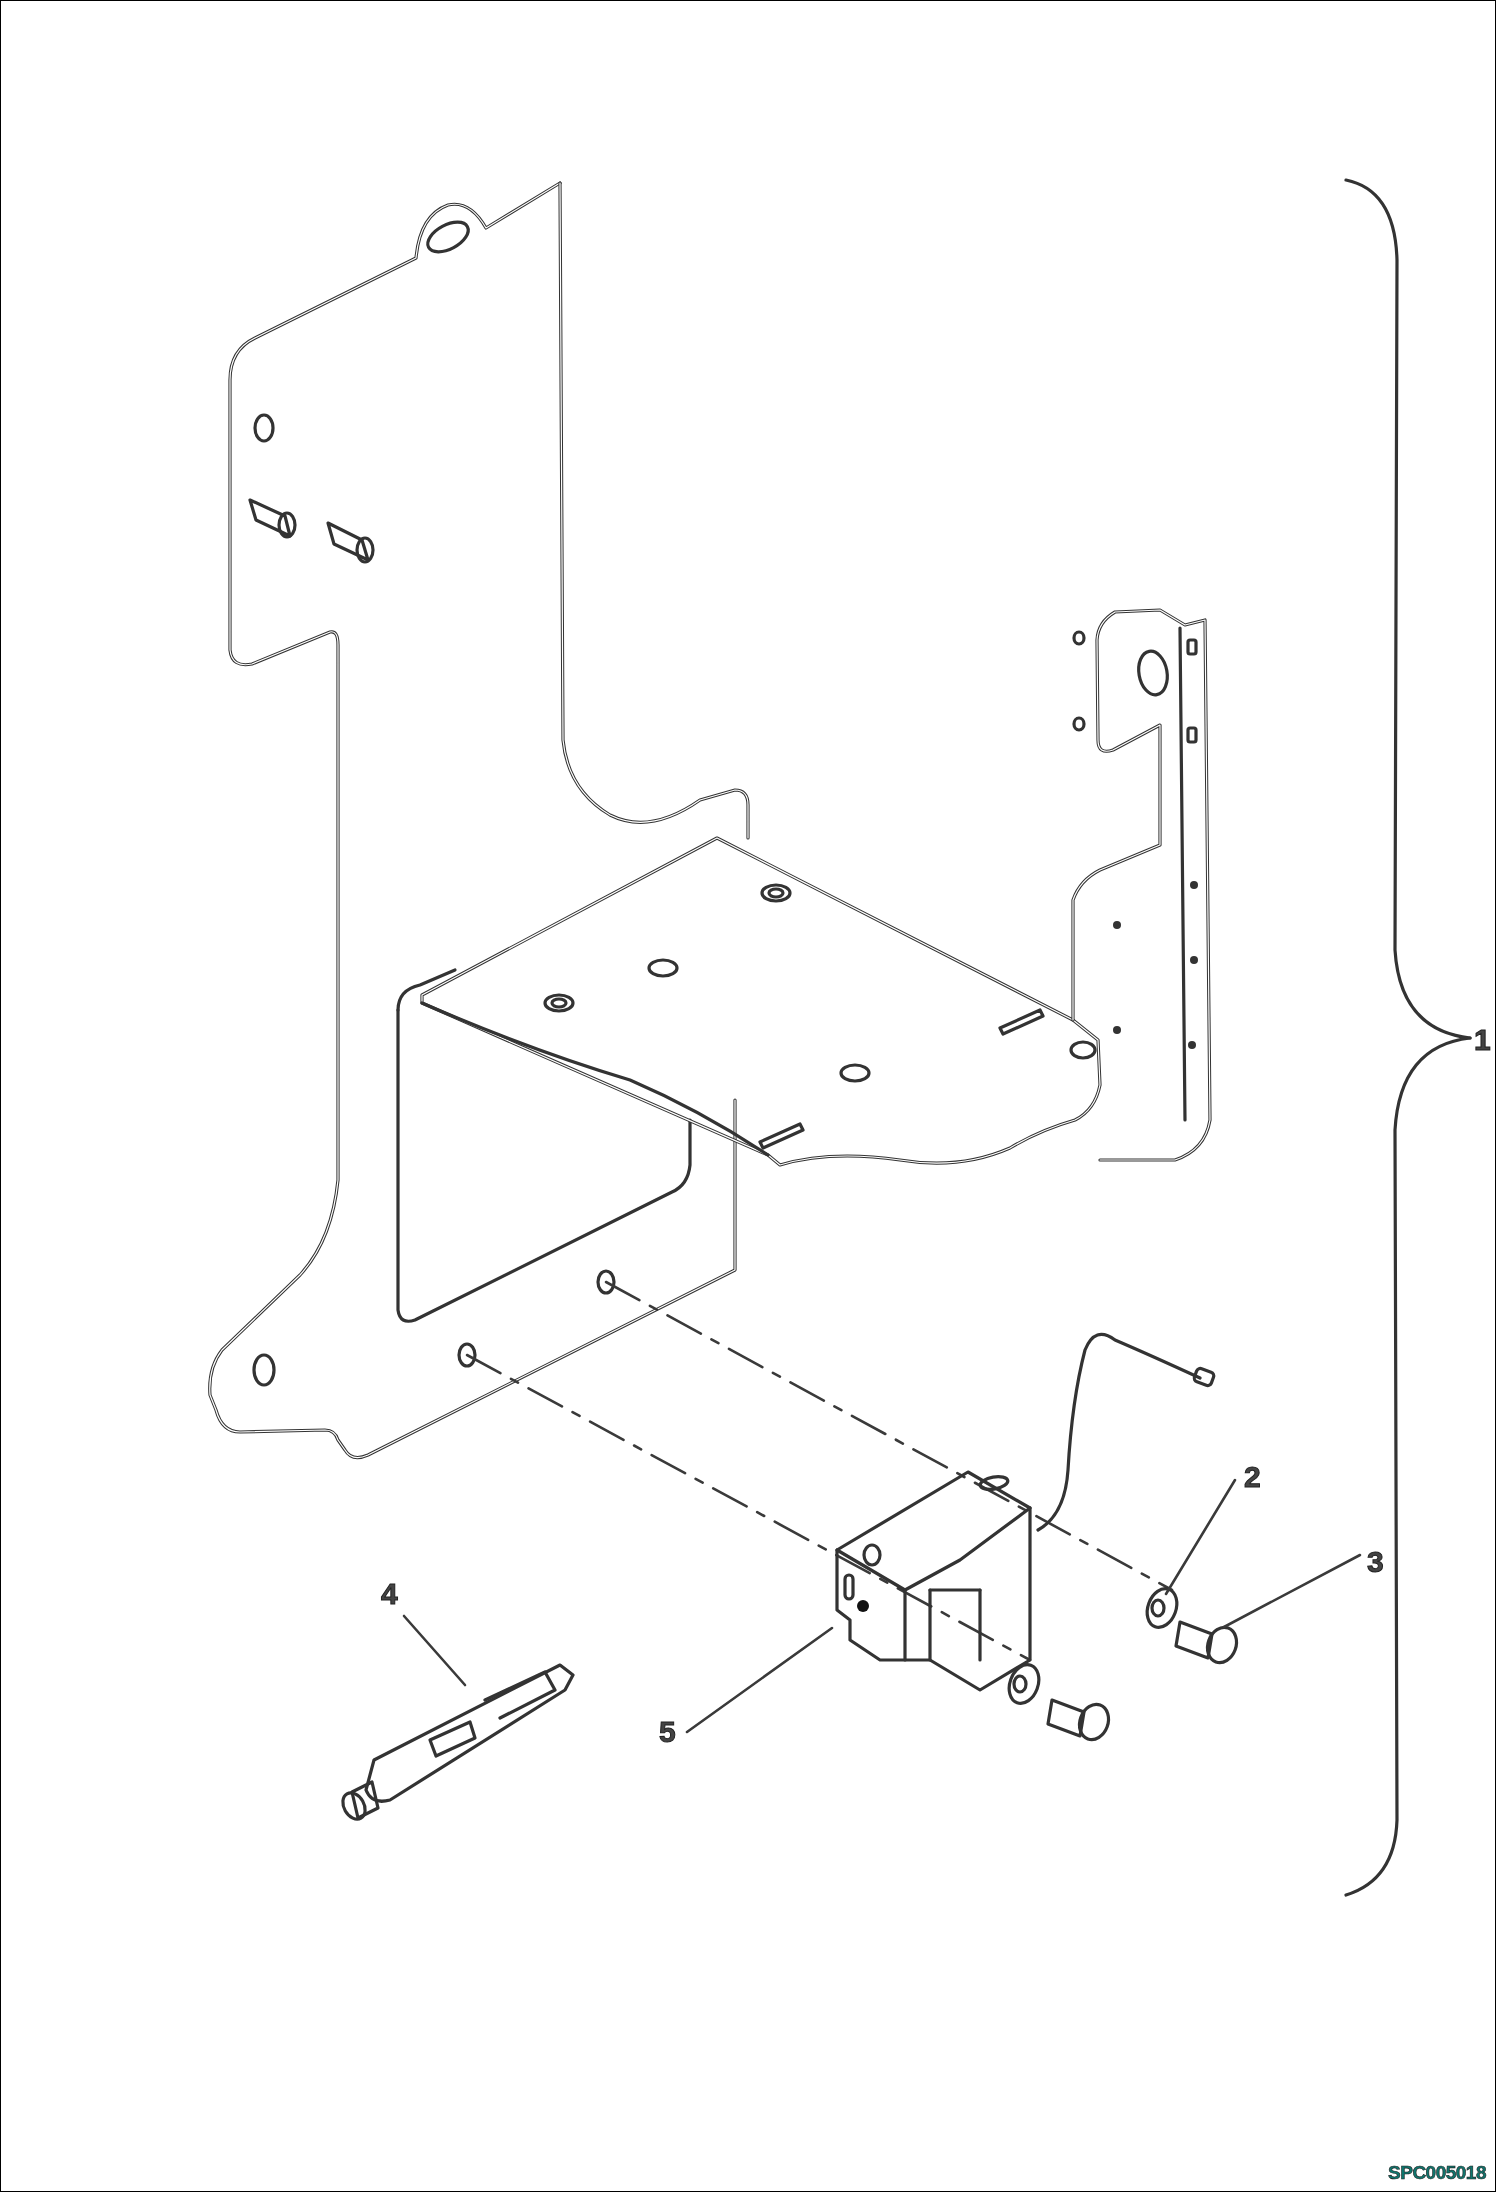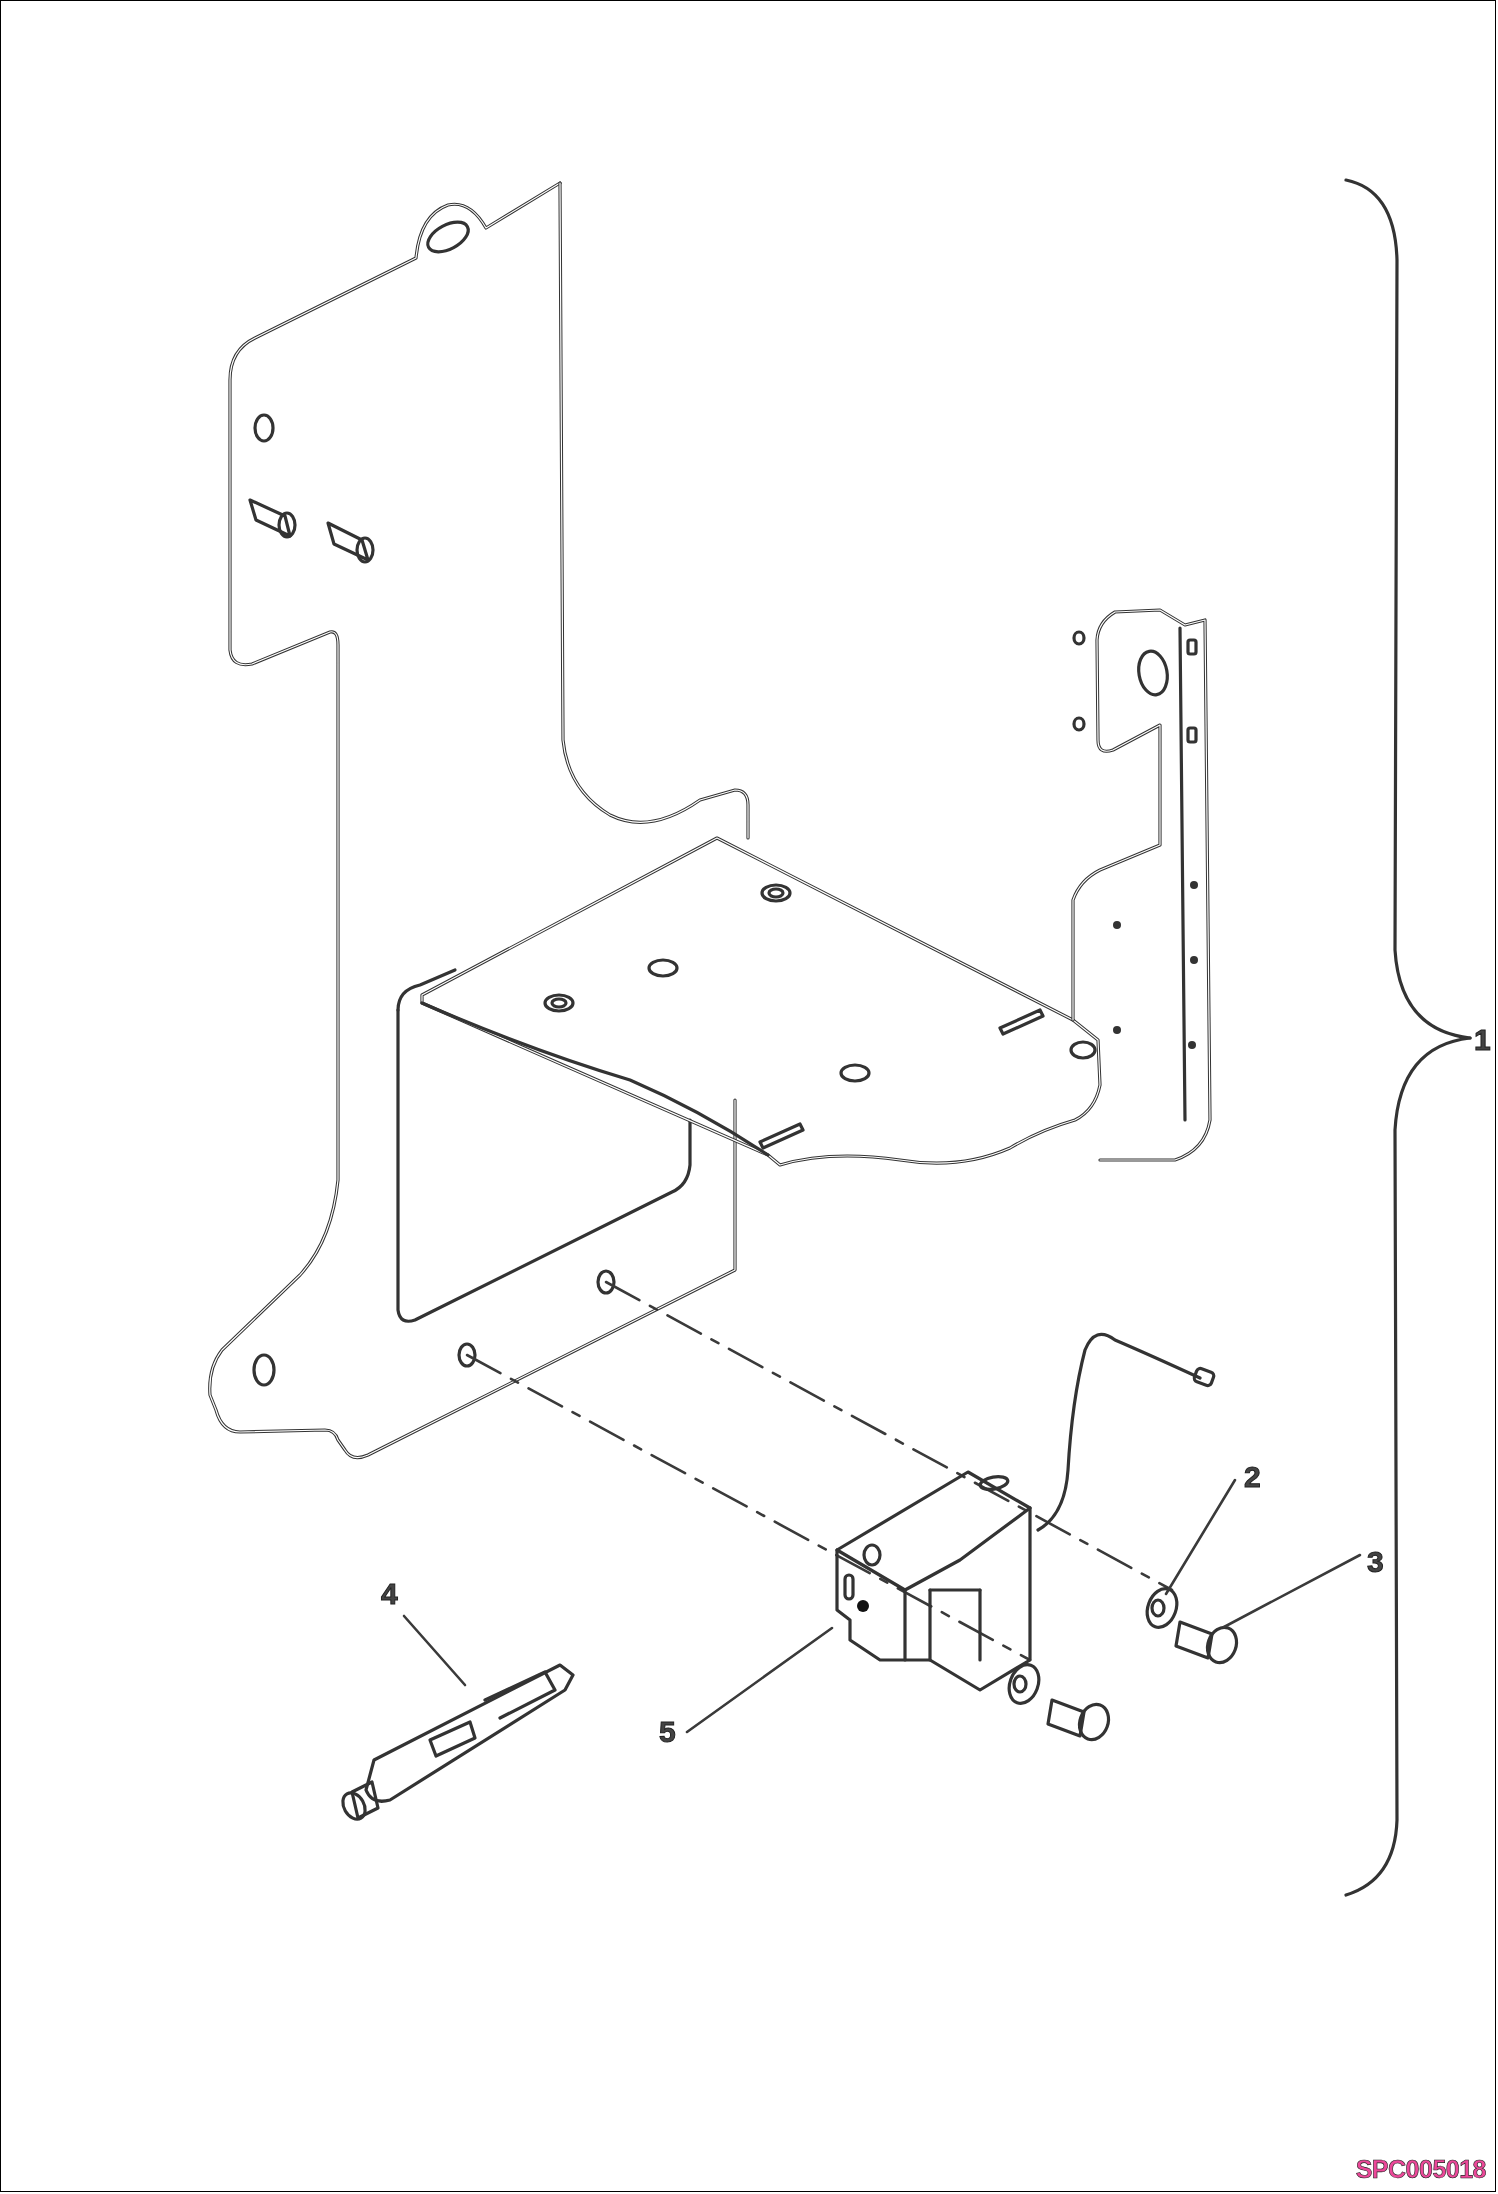--- a/index.html
+++ b/index.html
@@ -4,21 +4,21 @@
 <style>
   html, body { margin: 0; padding: 0; background: #ffffff; }
   body { width: 1498px; height: 2194px; position: relative; overflow: hidden; }
   .frame { position: absolute; left: 0; top: 0; width: 1496px; height: 2192px; border: 1px solid #000; box-sizing: border-box; }
   svg.drawing { position: absolute; left: 0; top: 0; }
   .ln { fill: none; stroke: #333; stroke-width: 3.2; stroke-linejoin: round; stroke-linecap: round; }
   .ln-in { fill: none; stroke: #fff; stroke-width: 1.2; stroke-linejoin: round; stroke-linecap: round; }
   .leader { fill: none; stroke: #3a3a3a; stroke-width: 2.6; stroke-linecap: round; }
   .dash { fill: none; stroke: #3a3a3a; stroke-width: 2.6; stroke-dasharray: 38 12 8 12; stroke-linecap: round; }
   .callout { font-family: "Liberation Sans", sans-serif; font-weight: bold; font-size: 30px; fill: #444; stroke: #222; stroke-width: 1; }
-  .ref { position: absolute; right: 12px; bottom: 10px; font-family: "Liberation Sans", sans-serif; font-weight: bold; font-size: 25px; color: #ec4899; -webkit-text-stroke: 0.6px #222; letter-spacing: -0.5px; }
+  .ref { position: absolute; right: 12px; bottom: 10px; font-family: "Liberation Sans", sans-serif; font-weight: bold; font-size: 19px; color: #0f766e; -webkit-text-stroke: 0.6px #222; letter-spacing: -0.5px; }
 </style>
 </head>
 <body>
 
 <div class="frame"></div>
 
 <svg class="drawing" width="1498" height="2194" viewBox="0 0 1498 2194">
   <g>
 
     <path class="ln" d="M560 183 L486 228 Q470 200 448 205 Q420 215 416 258 L255 338 Q230 350 230 380 L230 650 Q232 668 252 664 L330 632 Q338 630 338 645 L338 1180 Q332 1240 300 1275 L222 1350 Q208 1368 210 1395 L216 1410 Q222 1432 240 1432 L325 1430 Q335 1430 338 1440 L345 1450 Q352 1462 368 1455 L735 1270 L735 1100"></path>

